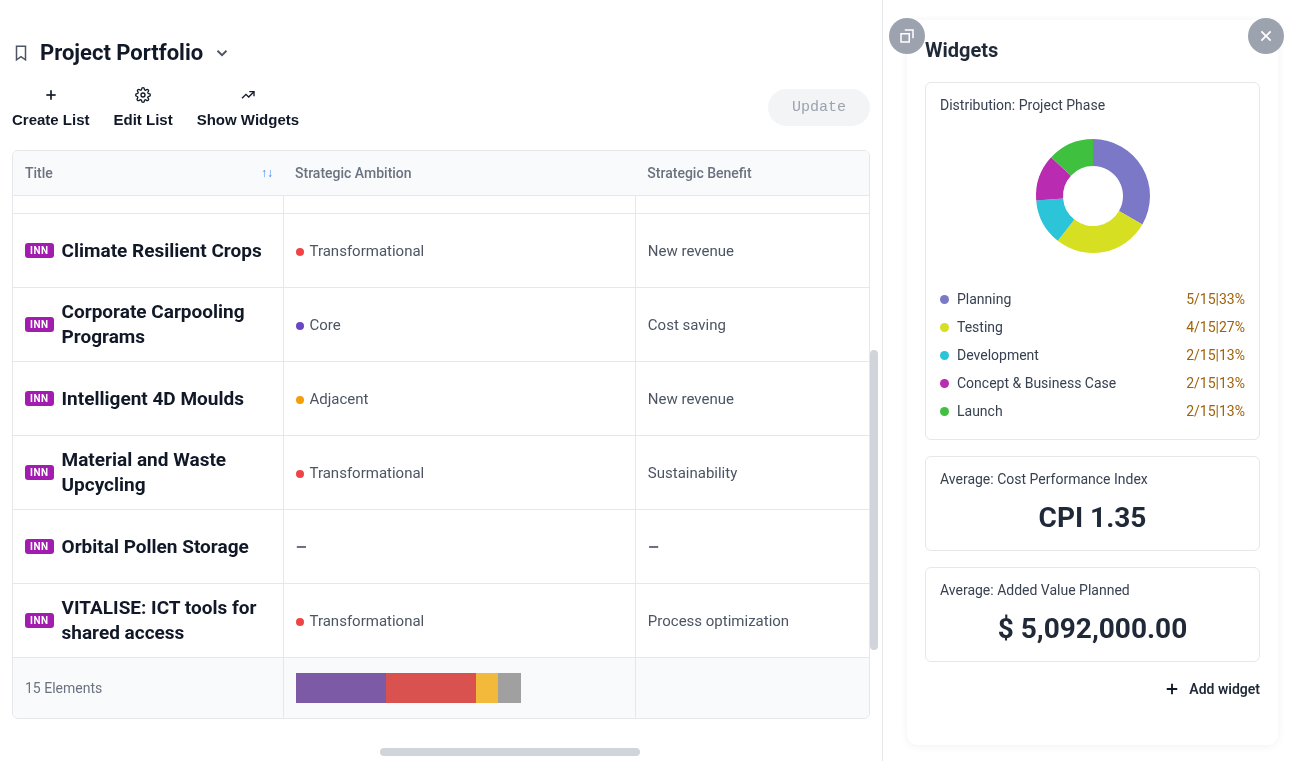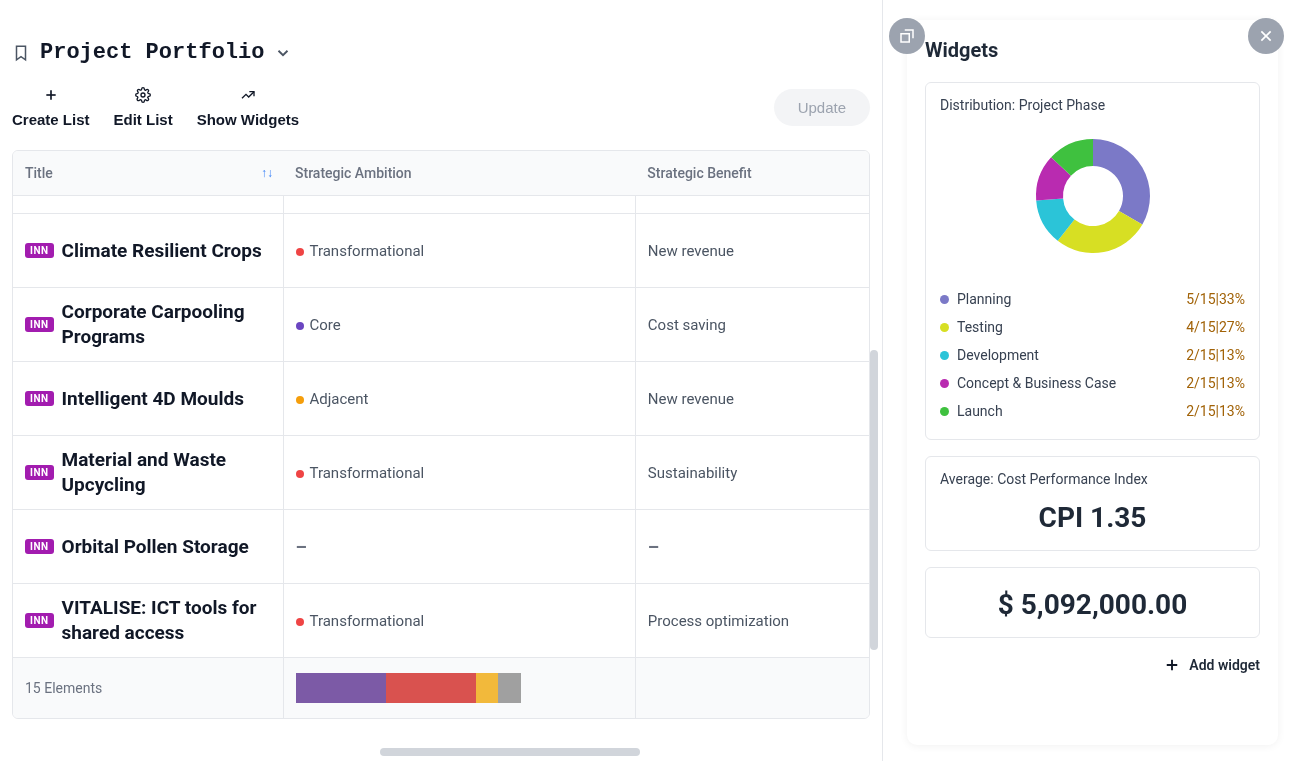--- a/index.html
+++ b/index.html
@@ -22,21 +22,20 @@
     padding: 0 12px 12px 12px;
     overflow: hidden;
     position: relative;
   }
   .page-title-row {
     display: flex;
     align-items: center;
     gap: 10px;
     margin-top: 40px;
     margin-bottom: 18px;
-    font-family: Liberation Mono, monospace;
   }
   .bookmark-icon {
     width: 18px; height: 18px;
     color: #4b5563;
   }
   .page-title {
     font-size: 22px;
     font-weight: 700;
     color: #111827;
   }
@@ -66,20 +65,21 @@
   .update-btn {
     margin-left: auto;
     background: #f3f4f6;
     color: #9ca3af;
     border: none;
     border-radius: 999px;
     padding: 10px 24px;
     font-size: 15px;
     font-weight: 500;
     cursor: not-allowed;
+    font-family: Liberation Mono, monospace;
   }
   .table-wrap {
     border: 1px solid #e5e7eb;
     border-radius: 6px;
     overflow: hidden;
   }
   table {
     border-collapse: collapse;
     width: 100%;
   }
@@ -478,20 +478,21 @@
             </div>
           </div>
       </div>
 
       <div class="widget">
         <div class="widget-title">Average: Cost Performance Index</div>
         <div class="big-stat">CPI 1.35</div>
       </div>
 
       <div class="widget">
+        <div class="widget-title">Average: Added Value Planned</div>
         <div class="big-stat">$ 5,092,000.00</div>
       </div>
 
       <div class="add-widget-row">
         <svg width="18" height="18" viewBox="0 0 24 24" fill="none" stroke="#111827" stroke-width="2.5">
             <line x1="12" y1="5" x2="12" y2="19"></line>
             <line x1="5" y1="12" x2="19" y2="12"></line>
           </svg>
         <span>Add widget</span>
       </div>

